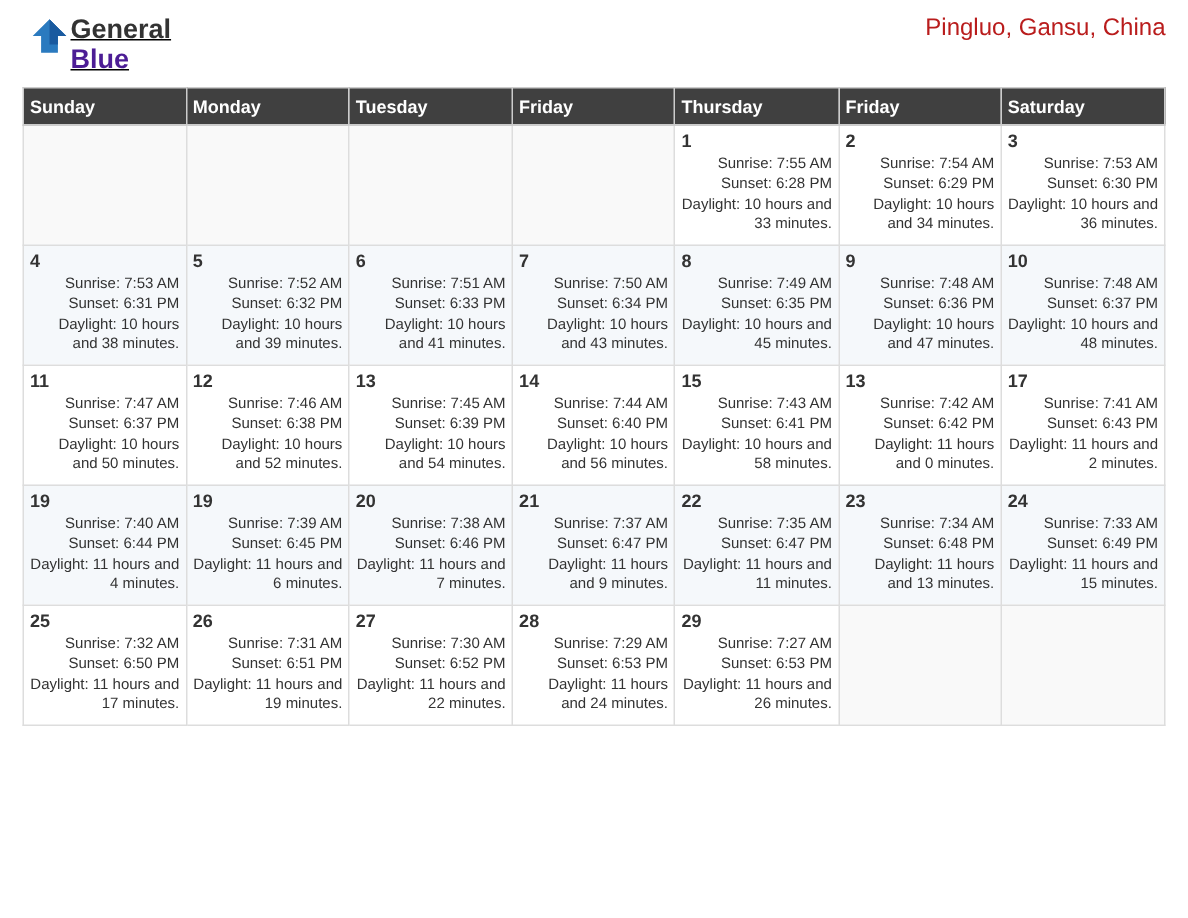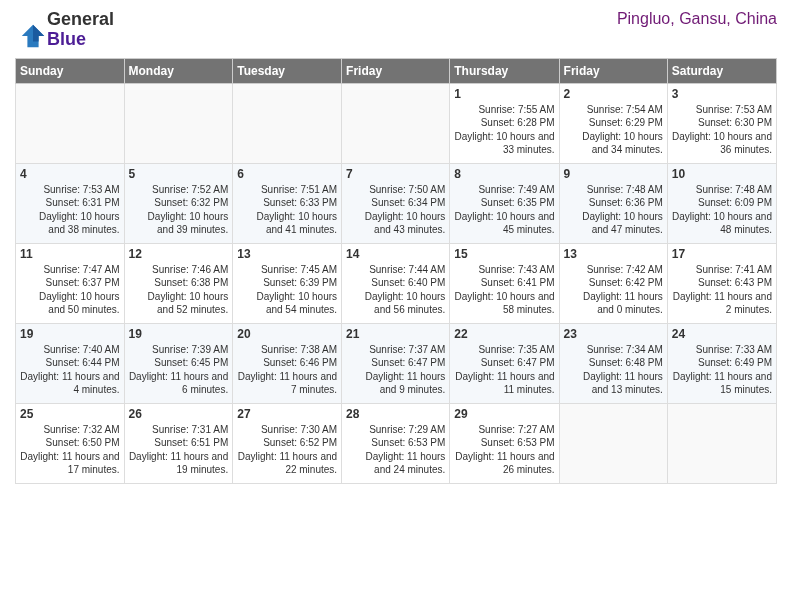--- a/index.html
+++ b/index.html
@@ -16,21 +16,22 @@
       padding: 10px 15px;
     }
     .header {
       display: flex;
       justify-content: space-between;
       align-items: flex-start;
       margin-bottom: 8px;
     }
     .logo {
       display: flex;
-      align-items: flex-end;
+      align-items: flex-start;
+      text-decoration: underline;
     }
     .logo-text {
       display: flex;
       flex-direction: column;
       line-height: 1.1;
     }
     .logo-general {
       font-size: 18px;
       font-weight: bold;
       color: #333;
@@ -48,28 +49,28 @@
     .title-block {
       text-align: right;
     }
     .main-title {
       font-size: 32px;
       font-weight: bold;
       color: #333;
     }
     .sub-title {
       font-size: 16px;
-      color: #701a75;
+      color: #b91c1c;
     }
     .calendar {
       width: 100%;
       border-collapse: collapse;
     }
     .calendar thead tr th {
-      background-color: #737373;
+      background-color: #404040;
       color: #fff;
       font-size: 12px;
       font-weight: bold;
       padding: 5px 4px;
       text-align: left;
       border: 1px solid #ccc;
     }
     .calendar tbody tr td {
       vertical-align: top;
       border: 1px solid #ddd;
@@ -192,21 +193,21 @@
           </td>
           <td>
             <span class="day-number">9</span>
             <div class="day-info">Sunrise: 7:48 AM
 Sunset: 6:36 PM
 Daylight: 10 hours and 47 minutes.</div>
           </td>
           <td>
             <span class="day-number">10</span>
             <div class="day-info">Sunrise: 7:48 AM
-Sunset: 6:09 PM
+Sunset: 6:37 PM
 Daylight: 10 hours and 48 minutes.</div>
           </td>
         </tr>
         <tr class="row-odd">
           <td>
             <span class="day-number">11</span>
             <div class="day-info">Sunrise: 7:47 AM
 Sunset: 6:37 PM
 Daylight: 10 hours and 50 minutes.</div>
           </td>

